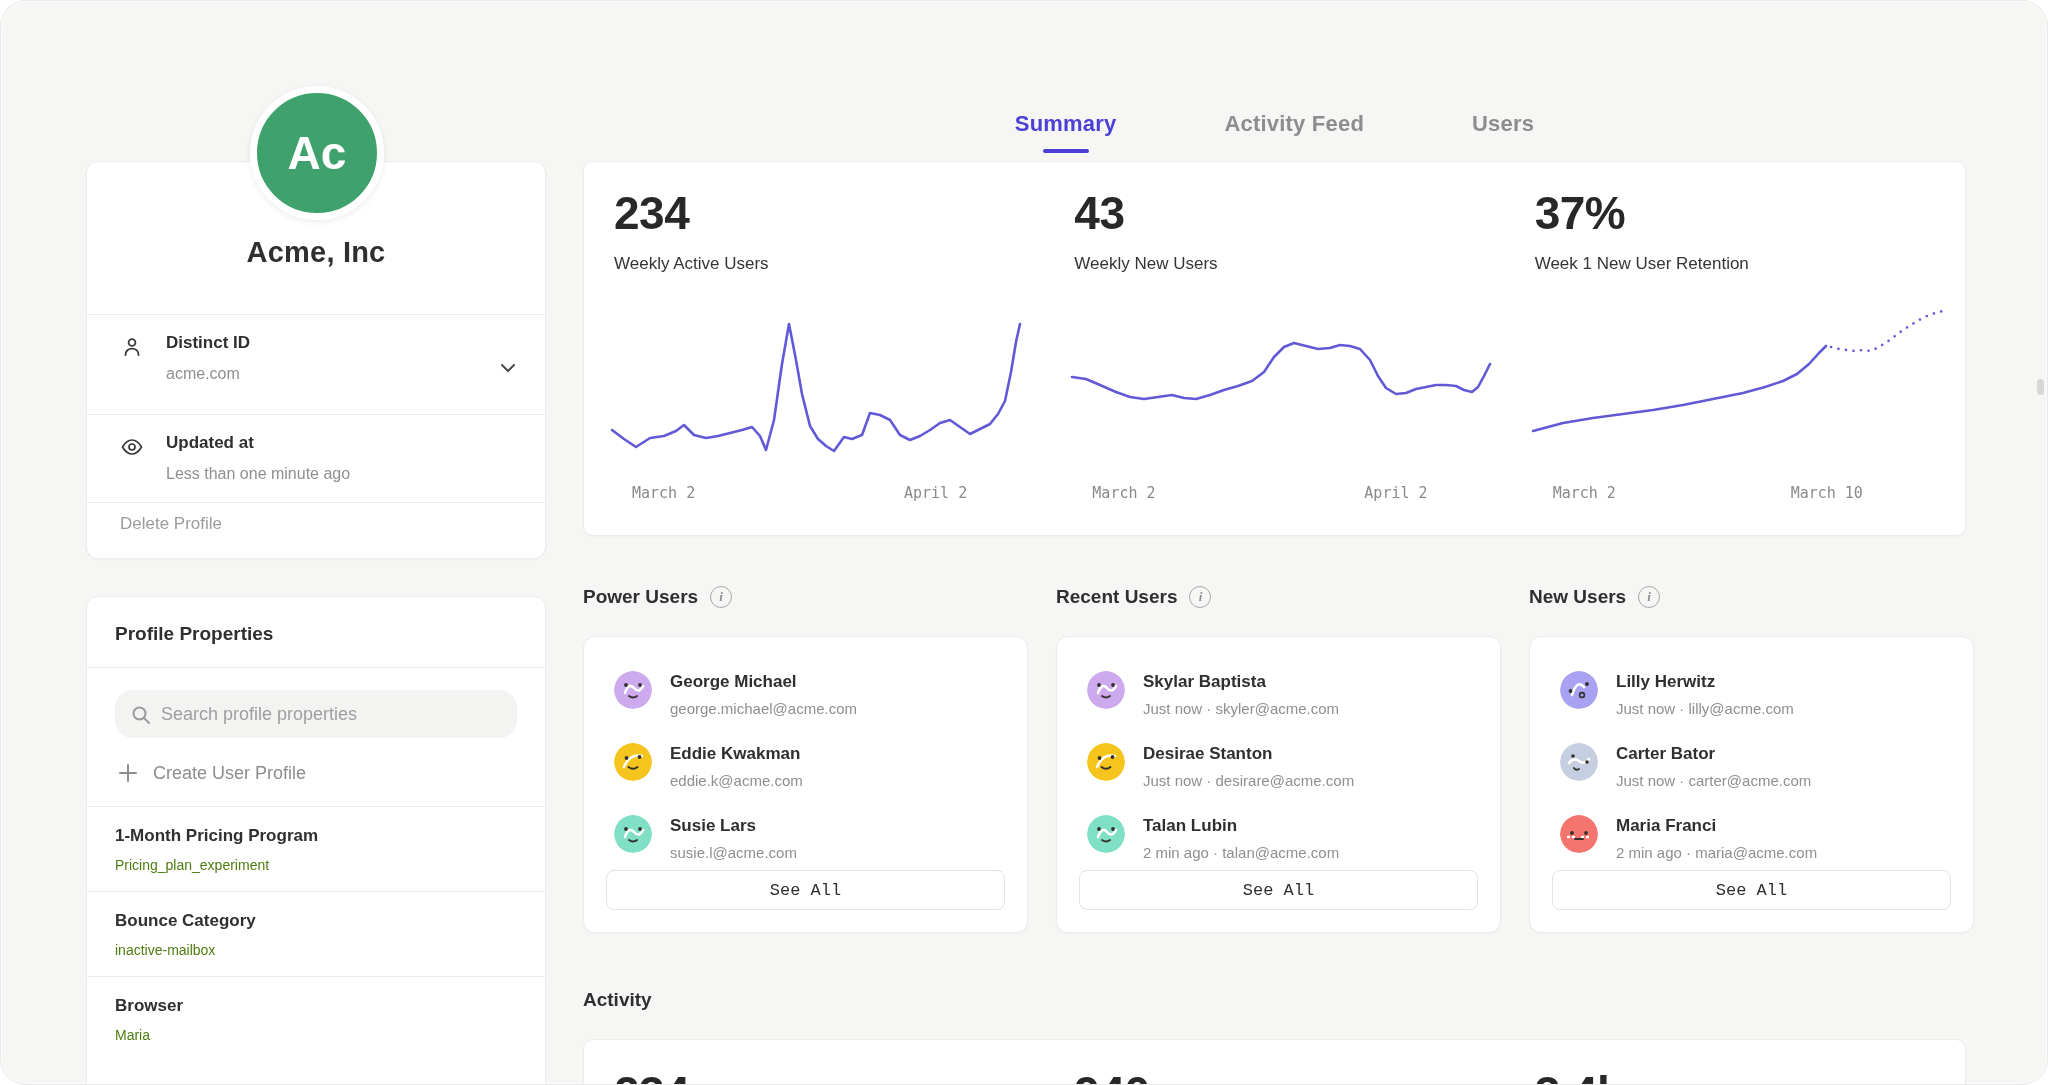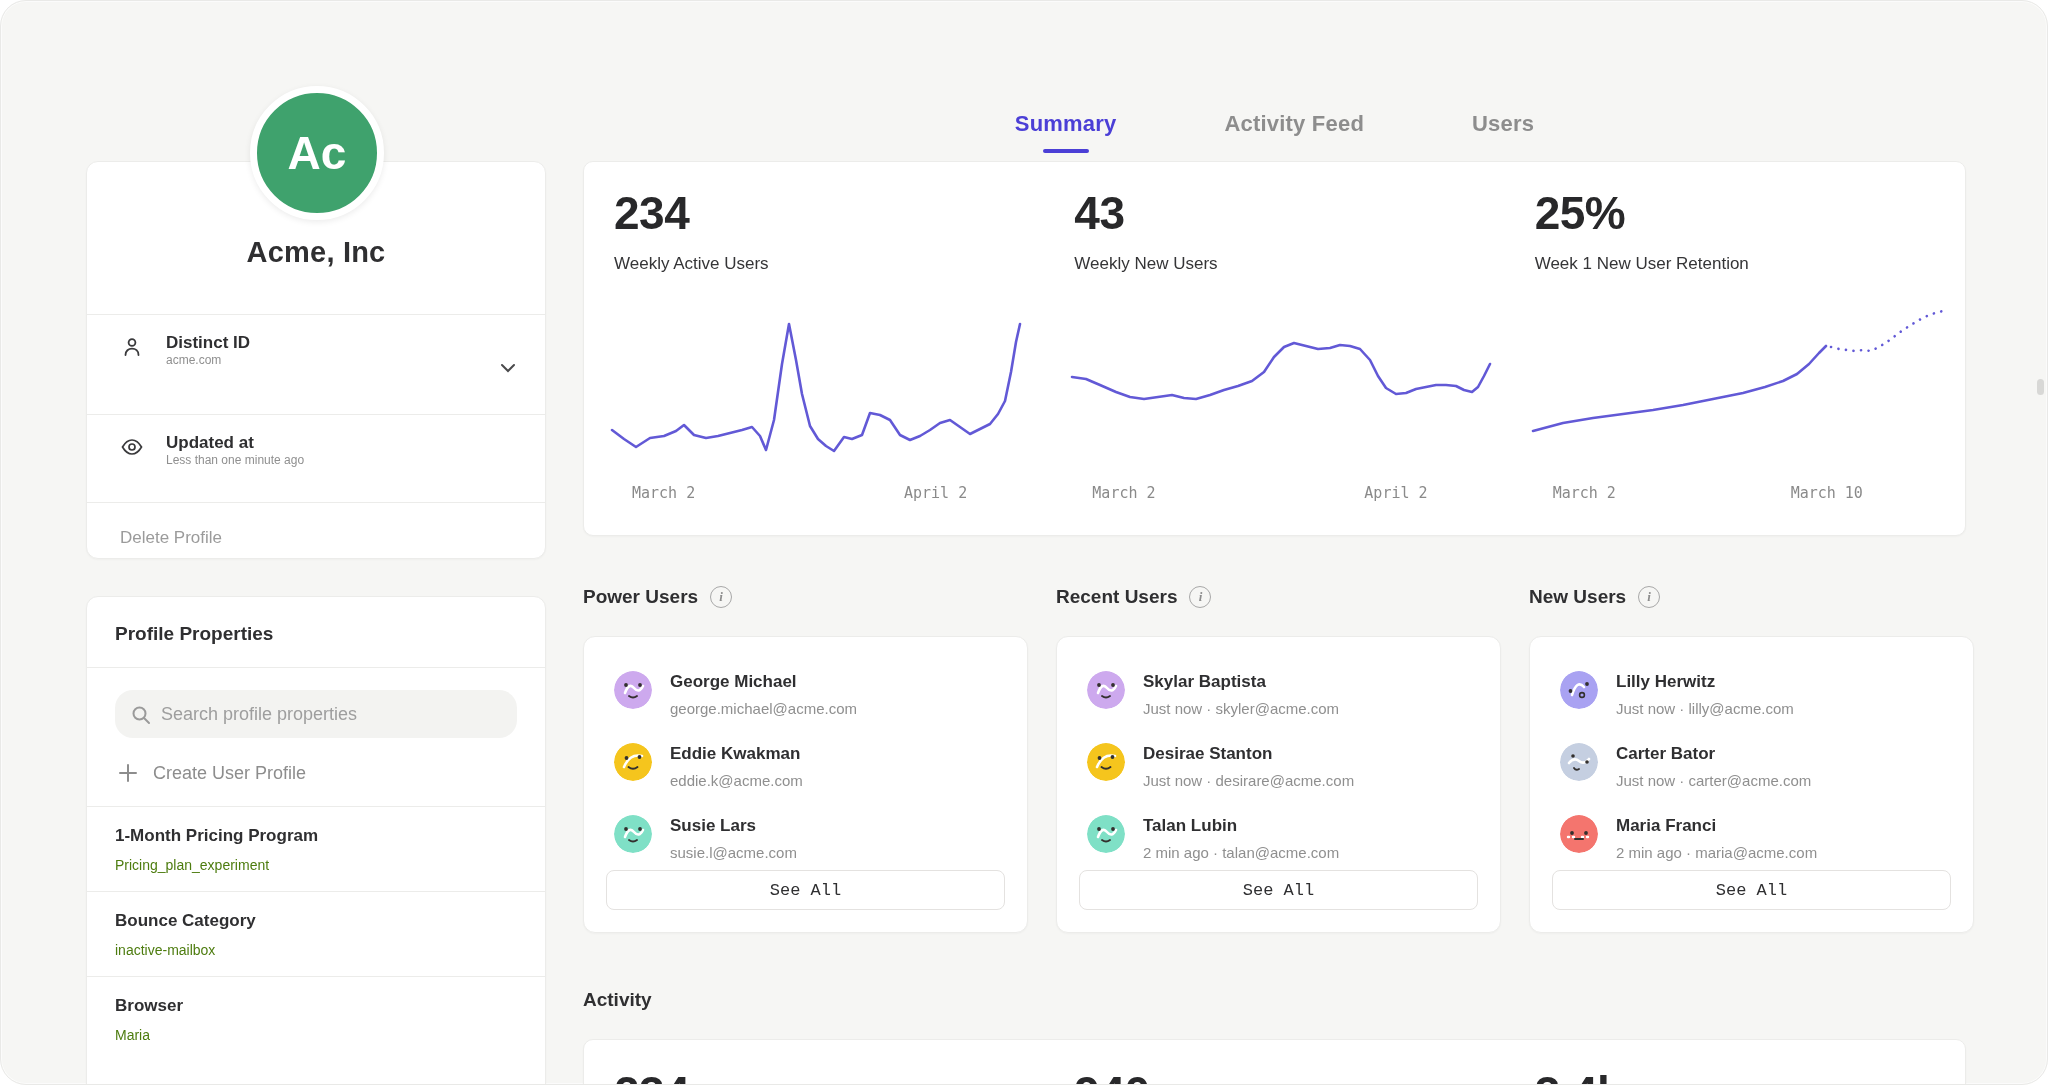--- a/index.html
+++ b/index.html
@@ -19,23 +19,23 @@
     box-shadow:0 2px 6px rgba(0,0,0,.08);
   }
   .profile-card { left:85px; top:160px; width:460px; height:398px; }
   .company-name { position:absolute; left:0; right:0; top:74px; text-align:center; font-size:29px; font-weight:bold; color:#2f2f31; letter-spacing:.2px; }
   .field-row { position:absolute; left:0; right:0; border-top:1px solid #ececea; padding:18px 30px 0 33px; }
   .row-distinct { top:152px; height:100px; }
   .row-updated  { top:252px; height:88px; }
   .row-icon { position:absolute; left:33px; top:20px; width:24px; height:24px; }
   .f-body { margin-left:46px; }
   .f-label { font-size:17px; font-weight:bold; color:#2f2f31; }
-  .f-value { font-size:12px; color:#8f8f8f; margin-top:0; }
+  .f-value { font-size:16px; color:#8f8f8f; margin-top:12px; }
   .chevron { position:absolute; right:26px; top:42px; width:22px; height:22px; cursor:pointer; }
-  .delete-row { position:absolute; left:0; right:0; top:340px; height:58px; border-top:1px solid #ececea; padding:25px 0 0 33px; font-size:17px; color:#9b9b9b; cursor:pointer; }
+  .delete-row { position:absolute; left:0; right:0; top:340px; height:58px; border-top:1px solid #ececea; padding:11px 0 0 33px; font-size:17px; color:#9b9b9b; cursor:pointer; }
 
   .props-card { left:85px; top:595px; width:460px; height:520px; }
   .props-title { padding:26px 0 22px 28px; font-size:19px; font-weight:bold; color:#2f2f31; border-bottom:1px solid #ececea; }
   .search-box {
     position:relative; margin:22px 28px 0 28px; height:48px; background:#f3f3f1; border-radius:18px;
     display:flex; align-items:center; padding-left:46px;
   }
   .search-box svg { position:absolute; left:14px; top:13px; }
   .search-box input { border:none; outline:none; background:transparent; font-size:18px; color:#4a4a4c; width:330px; font-family:"Liberation Sans",sans-serif; }
   .search-box input::placeholder { color:#9e9e9e; }
@@ -182,21 +182,21 @@
       <div class="stat-label">Weekly New Users</div>
       <svg class="spark" viewBox="0 0 420 170" preserveAspectRatio="none">
           <polyline points="0,75 14,77 28,83 44,90 58,95 72,97 86,95 100,93 112,96 124,97 138,93 152,88 166,84 180,79 192,70 202,55 212,45 222,41 234,44 246,47 258,46 268,43 278,44 288,47 298,58 306,74 314,86 324,92 334,91 344,87 354,85 364,83 374,83 384,84 392,88 400,90 406,85 412,74 418,62" fill="none" stroke="#6259d6" stroke-width="2.6" stroke-linejoin="round" stroke-linecap="round"></polyline>
         </svg>
       <div class="ticks">
         <span class="tick1">March 2</span>
         <span class="tick2" style="left:292px;">April 2</span>
       </div>
     </div>
     <div class="chart-col">
-      <div class="stat-value">25%</div>
+      <div class="stat-value">37%</div>
       <div class="stat-label">Week 1 New User Retention</div>
       <svg class="spark" viewBox="0 0 420 170" preserveAspectRatio="none">
           <polyline points="0,129 30,121 60,116 90,112 120,108 150,103 180,97 210,91 232,85 250,79 264,72 276,62 286,51 293,44" fill="none" stroke="#6259d6" stroke-width="2.6" stroke-linejoin="round" stroke-linecap="round"></polyline>
           <polyline points="298,45 306,47 314,48 322,49 330,48 338,49 346,45 354,40 362,34 370,28 378,23 386,18 394,14 402,11 410,9" fill="none" stroke="#6259d6" stroke-width="2.6" stroke-linejoin="round" stroke-linecap="round" stroke-dasharray="0.1 7.5"></polyline>
         </svg>
       <div class="ticks">
         <span class="tick1">March 2</span>
         <span class="tick2" style="left:258px;">March 10</span>
       </div>
     </div>

